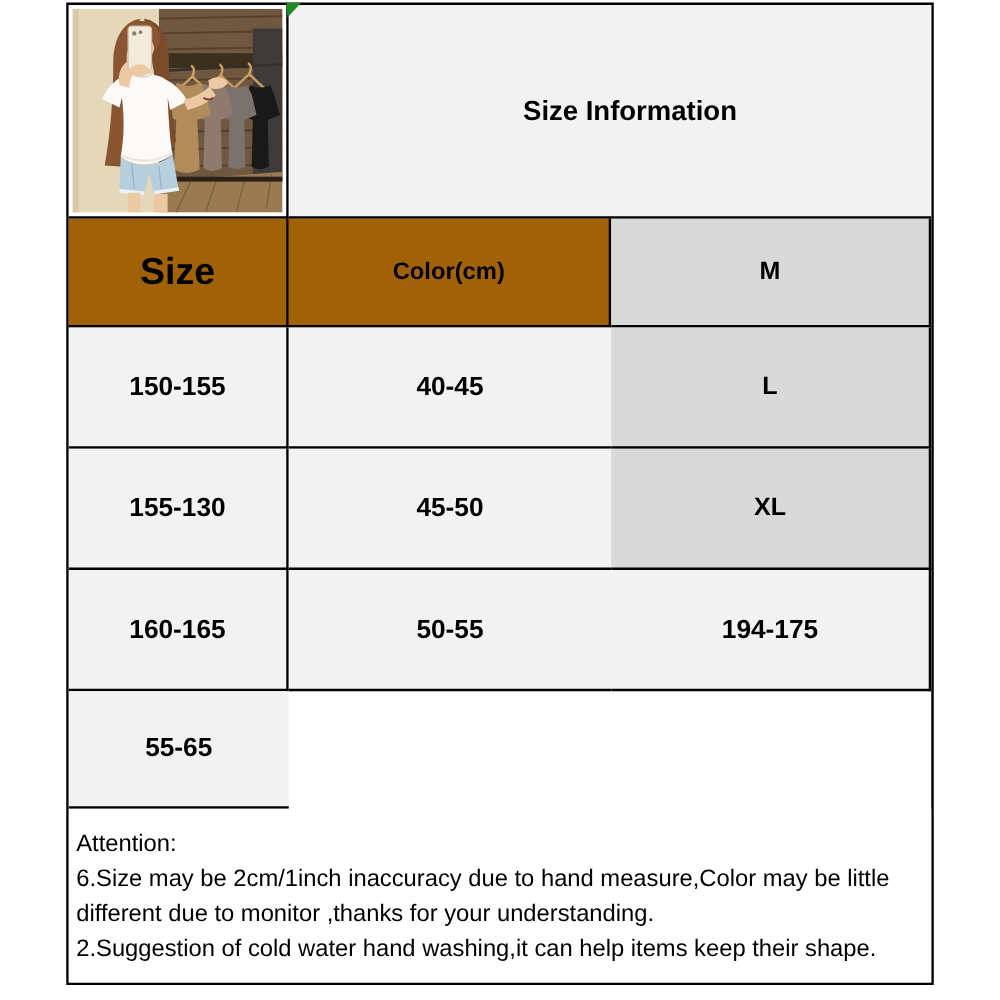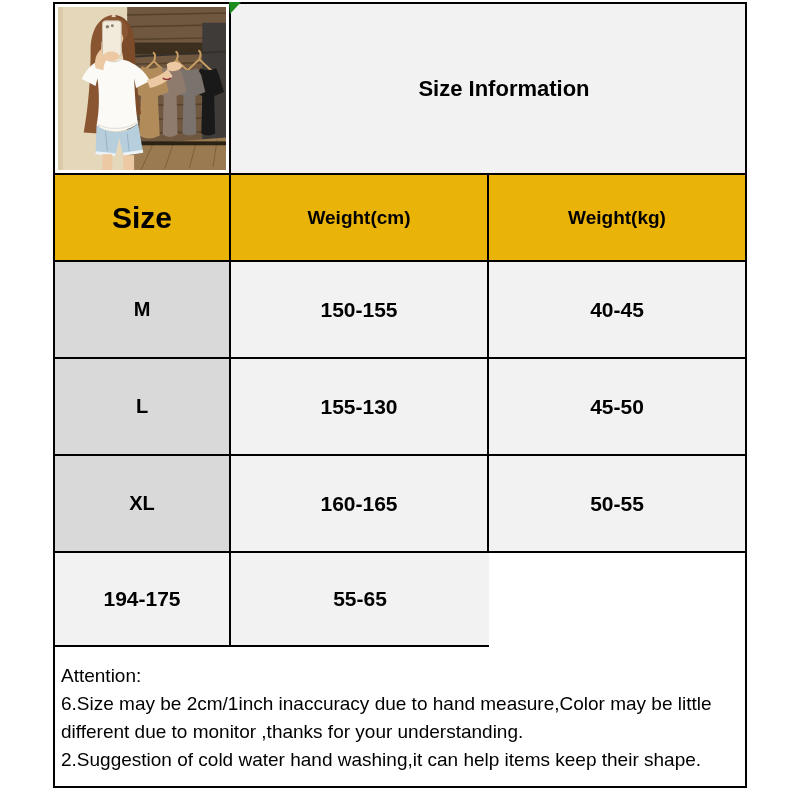--- a/index.html
+++ b/index.html
@@ -20,21 +20,21 @@
   }
   .cell{
     border-right:2px solid #000;border-bottom:2px solid #000;
     box-sizing:border-box;display:flex;align-items:center;justify-content:center;
     text-align:center;
   }
   .last-col{border-right:none;}
   .photo-cell{background:#ffffff;padding:3px;}
   .photo-cell svg{width:100%;height:100%;display:block;}
   .title-cell{grid-column:2 / 4;background:#f2f2f2;font-weight:bold;font-size:22px;border-right:none;padding-left:32px;}
-  .hdr{background:#eab308;font-weight:bold;font-size:19px;text-align:right;}
+  .hdr{background:#a16207;font-weight:bold;font-size:19px;text-align:right;}
   .hdr-size{font-size:30px;}
   .size-col{background:#d9d9d9;font-weight:bold;font-size:20px;}
   .data-cell{background:#f2f2f2;font-weight:bold;font-size:21px;}
   .attention-cell{
     grid-column:1 / 4;border-right:none;border-bottom:none;background:#ffffff;
     display:block;text-align:left;padding:15px 6px;font-size:19px;line-height:28px;
   }
   .attention-line{white-space:nowrap;}
   .corner-marker{position:absolute;left:229px;top:2px;width:14px;height:14px;}
 </style>
@@ -111,22 +111,21 @@
           <path d="M48,126 L50,146 M70,128 L72,146" stroke="#96b2c5" stroke-width="1" fill="none"></path>
           <line x1="38" y1="147.5" x2="58" y2="149.5" stroke="#ecf3f8" stroke-width="3"></line>
           <line x1="66" y1="149" x2="86" y2="146" stroke="#ecf3f8" stroke-width="3"></line>
           <rect x="45" y="149" width="10" height="16" fill="#ecc9a3"></rect>
           <rect x="66" y="150" width="11" height="15" fill="#ecc9a3"></rect>
         </svg>
       </div>
       <div class="cell title-cell">Size Information</div>
 
       <div class="cell hdr hdr-size">Size</div>
-      <div class="cell hdr">Weight(cm)</div>
-      <div class="cell hdr last-col">Weight(kg)</div>
+      <div class="cell hdr">Color(cm)</div>
 
       <div class="cell size-col">M</div>
       <div class="cell data-cell">150-155</div>
       <div class="cell data-cell last-col">40-45</div>
 
       <div class="cell size-col">L</div>
       <div class="cell data-cell">155-130</div>
       <div class="cell data-cell last-col">45-50</div>
 
       <div class="cell size-col">XL</div>

